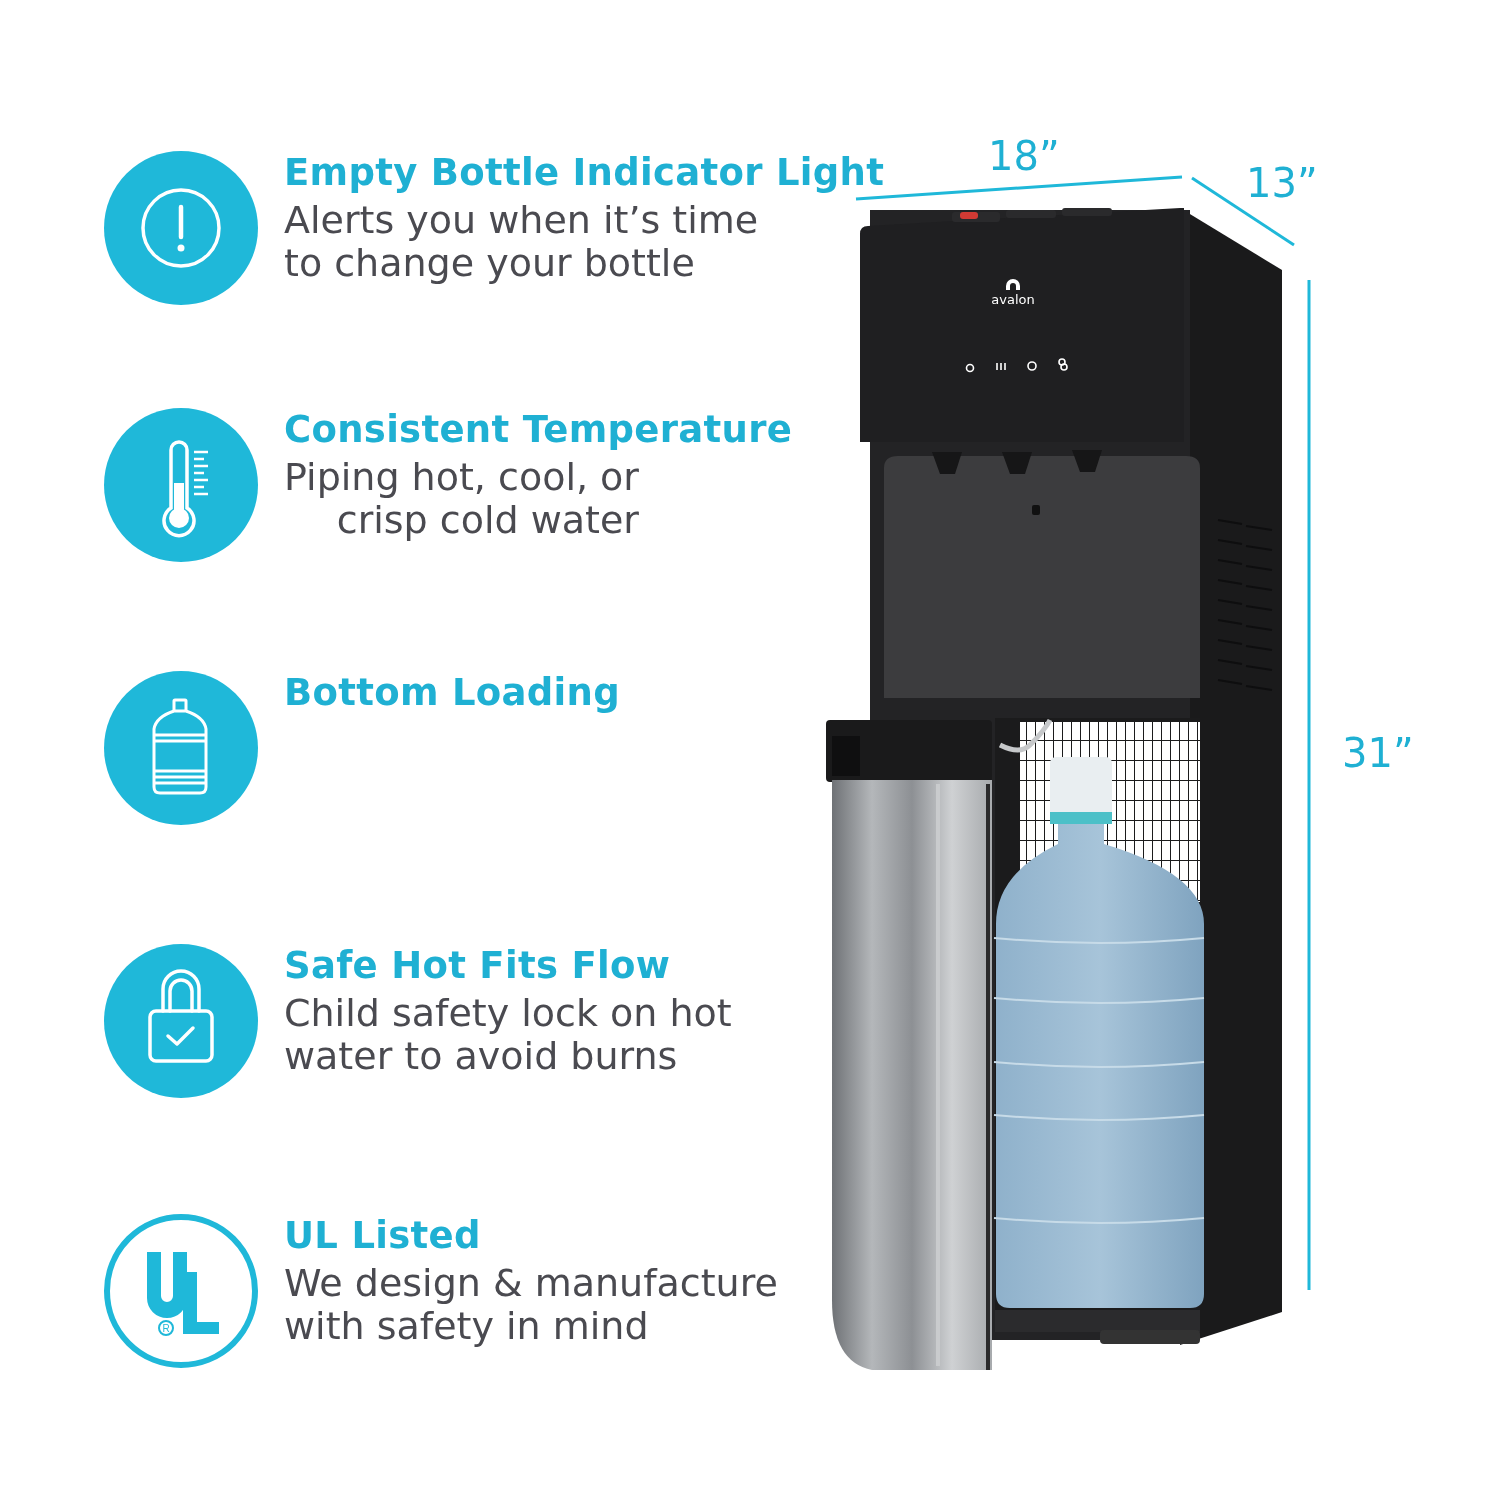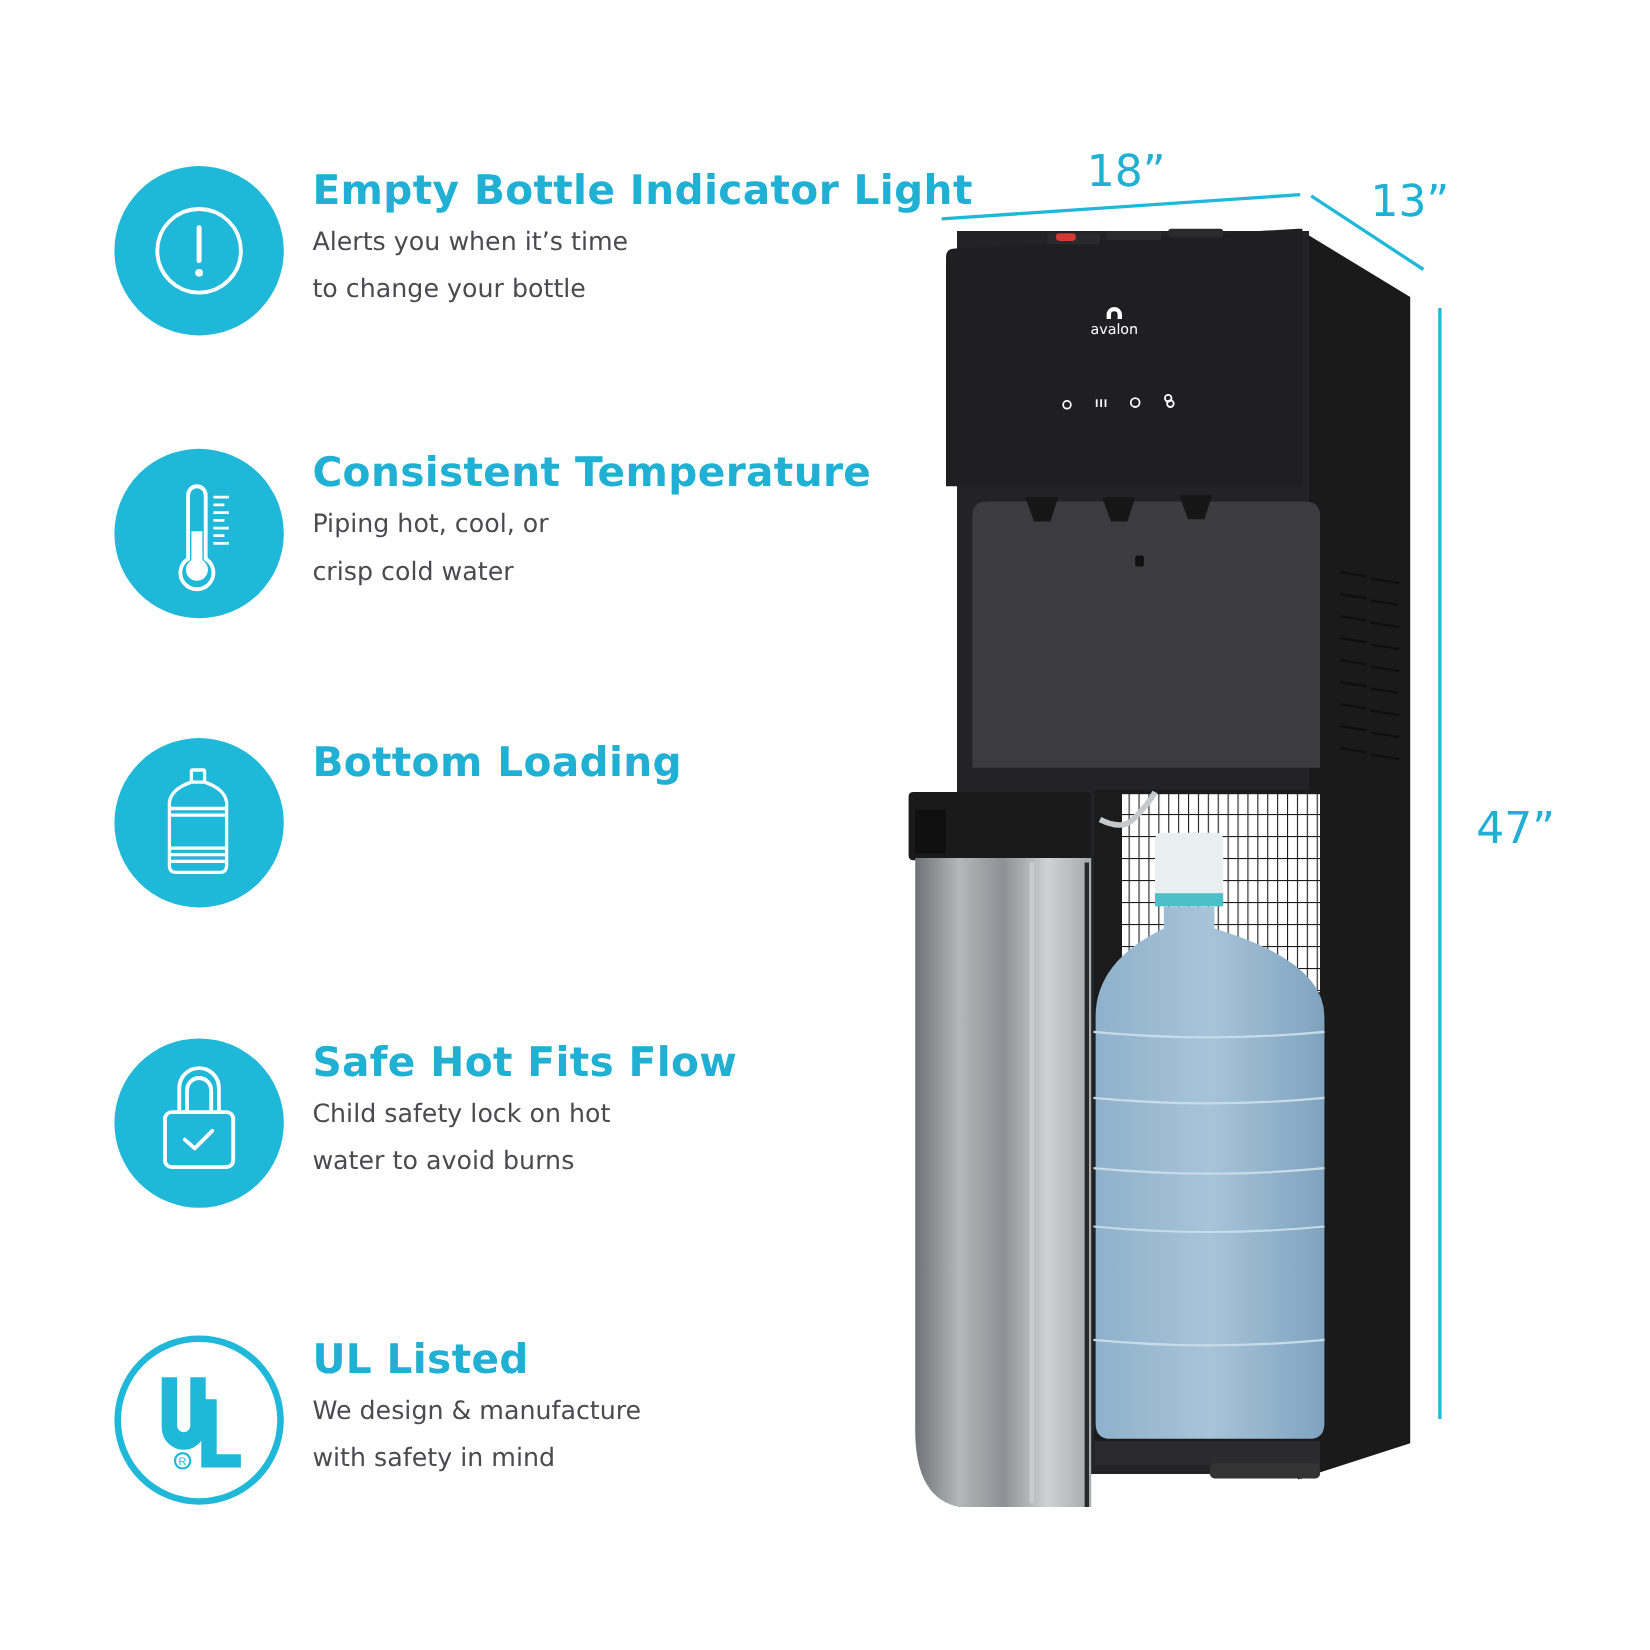--- a/index.html
+++ b/index.html
@@ -4,41 +4,41 @@
 <style>
   html, body { margin:0; padding:0; }
   body { width:1500px; height:1500px; background:#ffffff; position:relative; overflow:hidden;
          font-family:"DejaVu Sans", "Liberation Sans", sans-serif; }
   .feature { position:absolute; left:104px; width:720px; height:160px; }
   .badge { position:absolute; left:0; top:0; width:154px; height:154px; border-radius:50%;
            background:#1fb8d9; display:flex; align-items:center; justify-content:center; }
   .badge.outline { background:#ffffff; border:6px solid #1fb8d9; box-sizing:border-box; }
   .badge svg { display:block; }
   .ftitle { position:absolute; left:180px; top:0; font-size:37px; color:#1fb0d3; letter-spacing:0.3px; white-space:nowrap; font-weight:bold; }
-  .fdesc { position:absolute; left:180px; top:48px; font-size:23px; line-height:43px; color:#4a4a50; white-space:pre-line; }
+  .fdesc { position:absolute; left:180px; top:48px; font-size:38px; line-height:43px; color:#4a4a50; white-space:pre-line; }
   .dim { position:absolute; color:#1fb0d3; font-size:40px; }
   .product { position:absolute; left:0; top:0; width:1500px; height:1500px; }
 </style>
 </head>
 <body>
 
 <div class="feature" style="top:151px;">
   <div class="badge">
     <svg width="154" height="154" viewBox="0 0 154 154">
       <circle cx="77" cy="77" r="38" fill="none" stroke="#ffffff" stroke-width="3.5"></circle>
       <line x1="77" y1="56" x2="77" y2="86" stroke="#ffffff" stroke-width="4.5" stroke-linecap="round"></line>
       <circle cx="77" cy="97" r="3.5" fill="#ffffff"></circle>
     </svg>
   </div>
   <div class="ftitle">Empty Bottle Indicator Light</div>
   <div class="fdesc">Alerts you when it’s time
 to change your bottle</div>
 </div>
 
-<div class="feature" style="top:408px;">
+<div class="feature" style="top:408px;text-align:right;">
   <div class="badge">
     <svg width="154" height="154" viewBox="0 0 154 154">
       <path d="M67 42 a8 8 0 0 1 16 0 v58 a15 15 0 1 1 -16 0 z" fill="none" stroke="#ffffff" stroke-width="3.5"></path>
       <rect x="70" y="75" width="10" height="30" fill="#ffffff"></rect>
       <circle cx="75" cy="110" r="10" fill="#ffffff"></circle>
       <g stroke="#ffffff" stroke-width="2.5">
         <line x1="90" y1="44" x2="104" y2="44"></line>
         <line x1="90" y1="51" x2="100" y2="51"></line>
         <line x1="90" y1="58" x2="104" y2="58"></line>
         <line x1="90" y1="65" x2="100" y2="65"></line>
@@ -95,21 +95,21 @@
       <text x="56" y="112" text-anchor="middle" font-size="10" fill="#1fb8d9" font-family="Liberation Sans, sans-serif">R</text>
     </svg>
   </div>
   <div class="ftitle">UL Listed</div>
   <div class="fdesc">We design &amp; manufacture
 with safety in mind</div>
 </div>
 
 <div class="dim" style="left:988px; top:133px;">18”</div>
 <div class="dim" style="left:1246px; top:160px;text-align:center;">13”</div>
-<div class="dim" style="left:1342px; top:730px;">47”</div>
+<div class="dim" style="left:1342px; top:730px;">31”</div>
 
 <svg class="product" width="1500" height="1500" viewBox="0 0 1500 1500">
   <defs>
     <linearGradient id="steel" x1="0" x2="1" y1="0" y2="0">
       <stop offset="0" stop-color="#6f7276"></stop>
       <stop offset="0.25" stop-color="#b4b7ba"></stop>
       <stop offset="0.5" stop-color="#8d9094"></stop>
       <stop offset="0.75" stop-color="#cfd1d3"></stop>
       <stop offset="1" stop-color="#a7aaad"></stop>
     </linearGradient>

